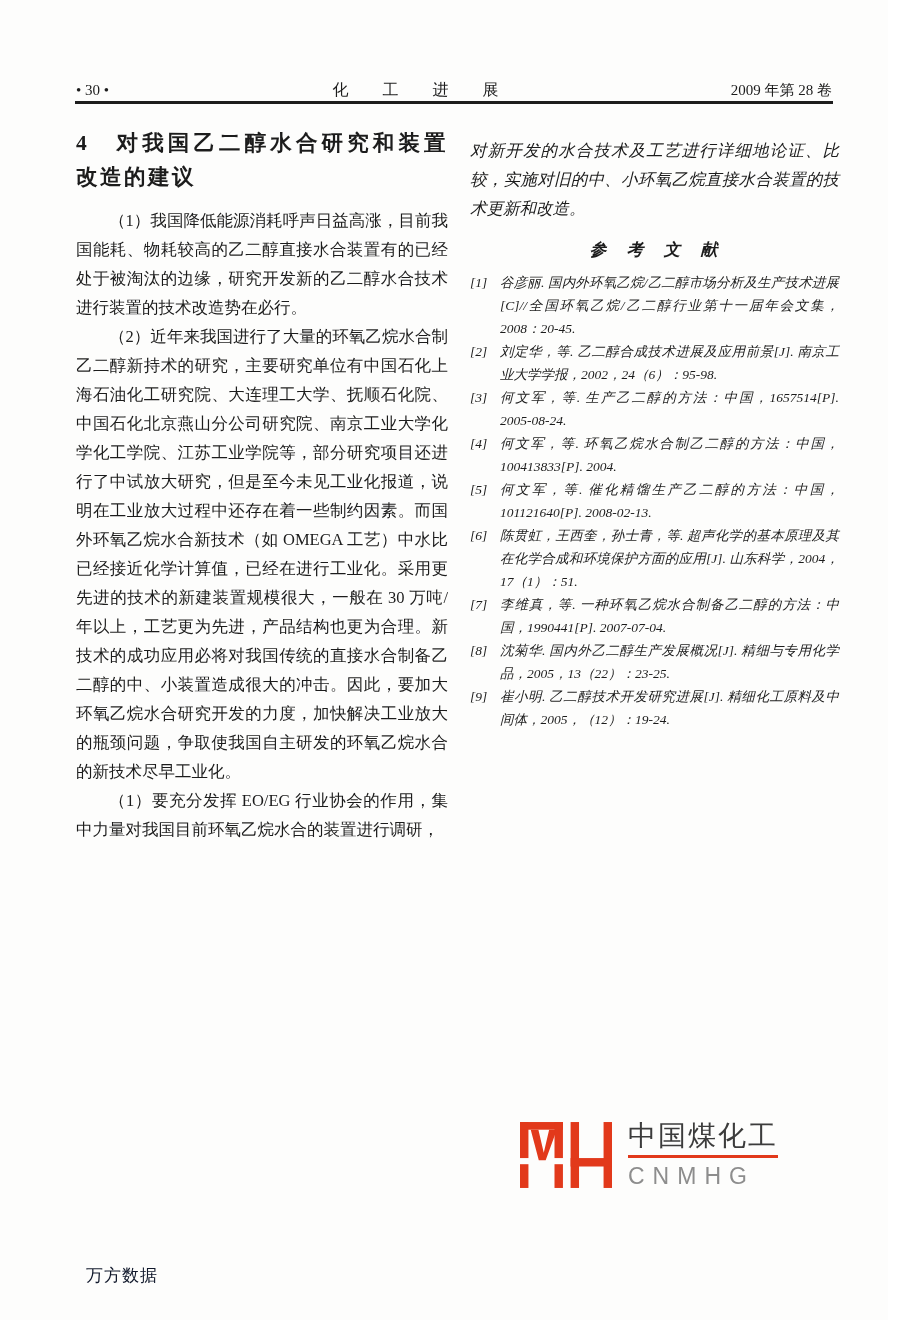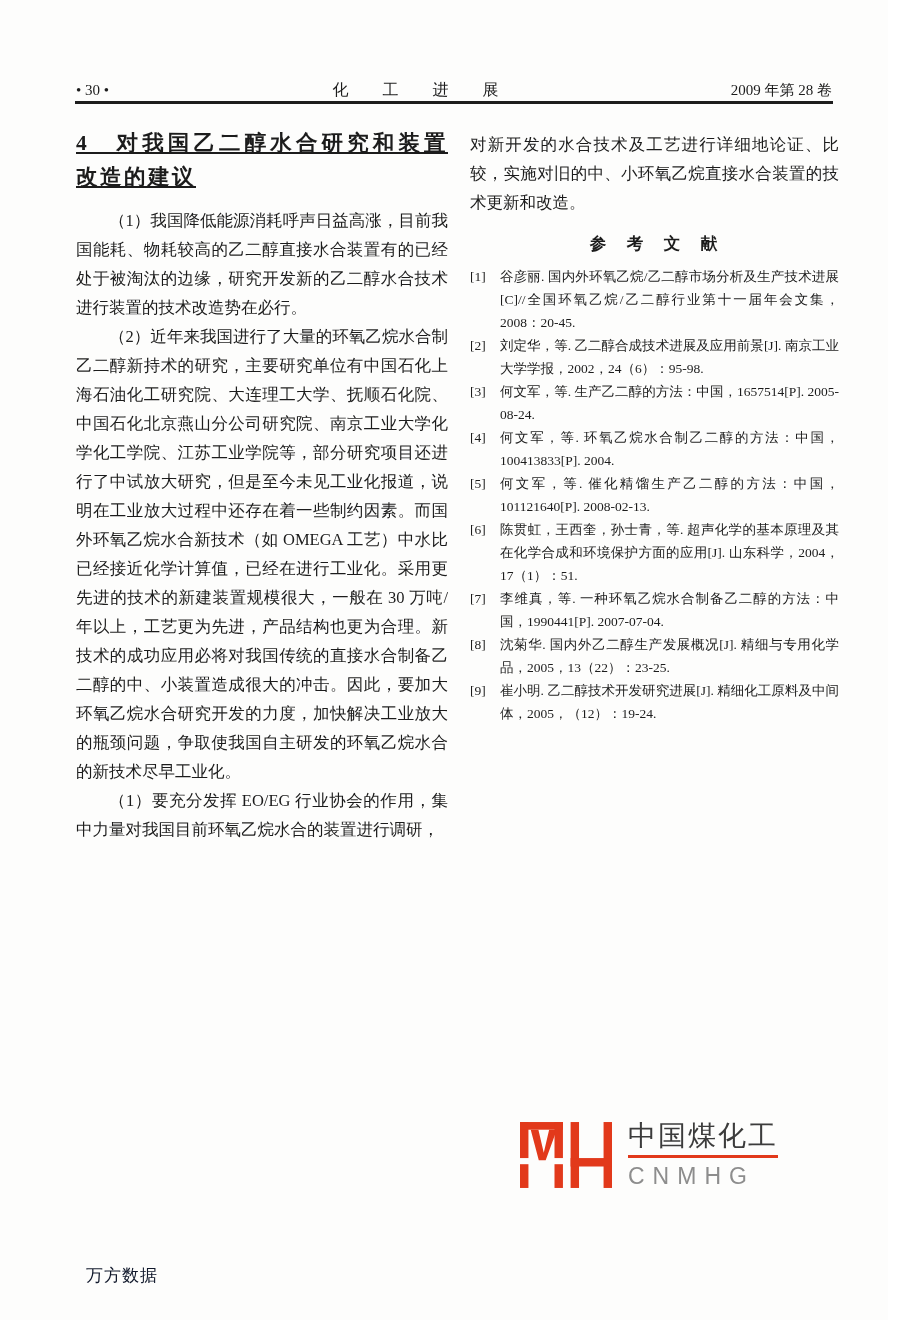--- a/index.html
+++ b/index.html
@@ -18,26 +18,26 @@
     font-size:15px;
   }
   .journal-title{letter-spacing:9px;font-size:16px;}
   .header-rule{
     position:absolute;left:75px;top:101px;width:758px;height:0;
     border-top:3px solid #1d1d1d;
   }
 
   
   .col-left{position:absolute;left:76px;top:126px;width:372px;}
-  .col-right{position:absolute;left:470px;top:130px;width:369px;}
+  .col-right{position:absolute;left:470px;top:136px;width:369px;font-style:italic;}
 
   .section-heading{
     margin:0 0 12px 0;
     font-size:21.5px;font-weight:bold;line-height:34px;
-    letter-spacing:2.5px;text-align:justify;text-decoration:underline;
+    letter-spacing:2.5px;text-align:justify;
   }
   .body-par{
     margin:0;font-size:16.5px;line-height:29px;
     text-align:justify;text-indent:2em;
   }
   .no-indent{text-indent:0;}
 
   .ref-heading{
     margin:16px 0 10px 0;text-align:center;
     font-size:16.5px;font-weight:bold;letter-spacing:2px;

